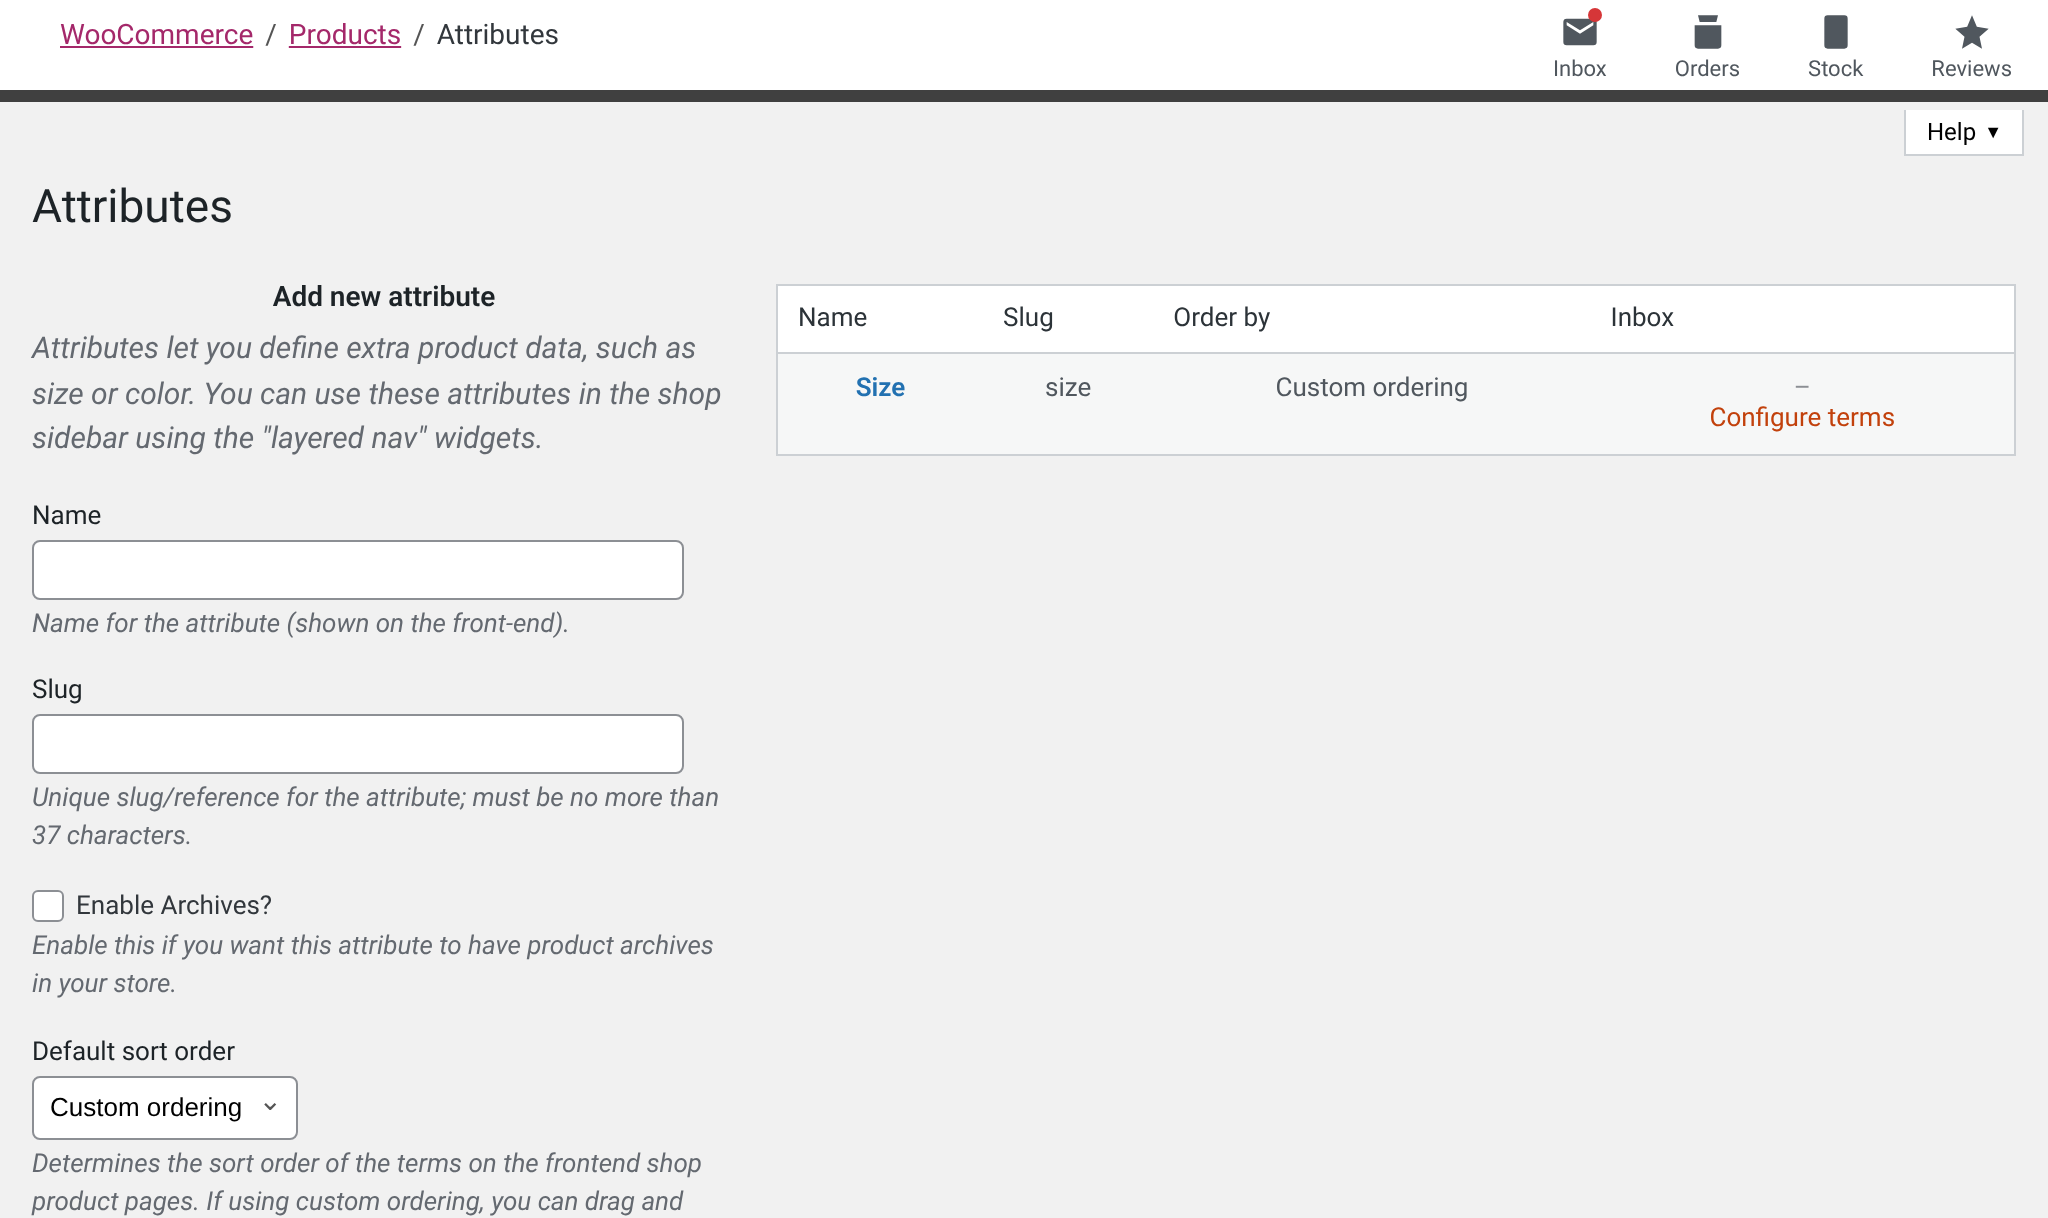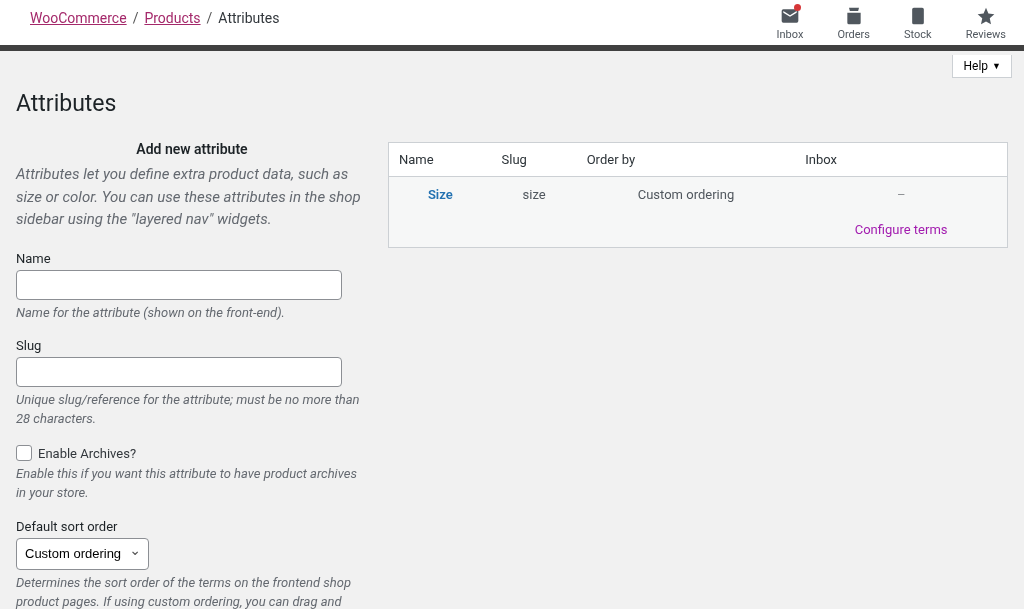--- a/index.html
+++ b/index.html
@@ -29,21 +29,21 @@
   .select-wrap { position: relative; display: inline-block; }
   .select-wrap::after { content: "⌄"; position: absolute; right: 8px; top: 4px; font-size: 14px; color: #555; pointer-events: none; }
   .hint { font-style: italic; color: #646970; font-size: 13px; line-height: 1.45; margin-top: 4px; }
   .checkbox-row { display: flex; align-items: center; gap: 6px; }
   .checkbox-row input[type="checkbox"] { width: 16px; height: 16px; border: 1px solid #8c8f94; border-radius: 3px; background: #fff; appearance: none; cursor: pointer; }
   .right-col { flex: 1; margin-top: 56px; }
   .attr-table { width: 100%; border: 1px solid #ccd0d4; border-spacing: 0; background: #fff; font-size: 13px; }
   .attr-table th { text-align: left; font-weight: 400; color: #2c3338; padding: 9px 10px; border-bottom: 1px solid #ccd0d4; background: #fff; }
   .attr-table td { padding: 10px 10px; color: #50575e; background: #f6f7f7; vertical-align: top; text-align: center; }
   .attr-table td a.row-title { color: #2271b1; font-weight: 600; text-decoration: none; cursor: pointer; }
-  .attr-table td a.conf-link { color: #a21caf; text-decoration: none; cursor: pointer; display: block; margin-top: 20px; }
+  .attr-table td a.conf-link { color: #c2410c; text-decoration: none; cursor: pointer; display: block; margin-top: 0; }
   .dash { color: #8c8f94; }
 </style>
 </head>
 <body>
 
 <div class="topbar">
   <div class="breadcrumbs">
     <a>WooCommerce</a>
     <span class="sep">/</span>
     <a>Products</a>
@@ -95,21 +95,21 @@
 
     <div class="form-field">
       <label class="top-label">Name</label>
       <input type="text" value="" style="">
       <p class="hint">Name for the attribute (shown on the front-end).</p>
     </div>
 
     <div class="form-field">
       <label class="top-label">Slug</label>
       <input type="text" value="" style="">
-      <p class="hint">Unique slug/reference for the attribute; must be no more than 28 characters.</p>
+      <p class="hint">Unique slug/reference for the attribute; must be no more than 37 characters.</p>
     </div>
 
     <div class="form-field">
       <div class="checkbox-row">
         <input type="checkbox" style="">
         <label>Enable Archives?</label>
       </div>
       <p class="hint">Enable this if you want this attribute to have product archives in your store.</p>
     </div>
 

